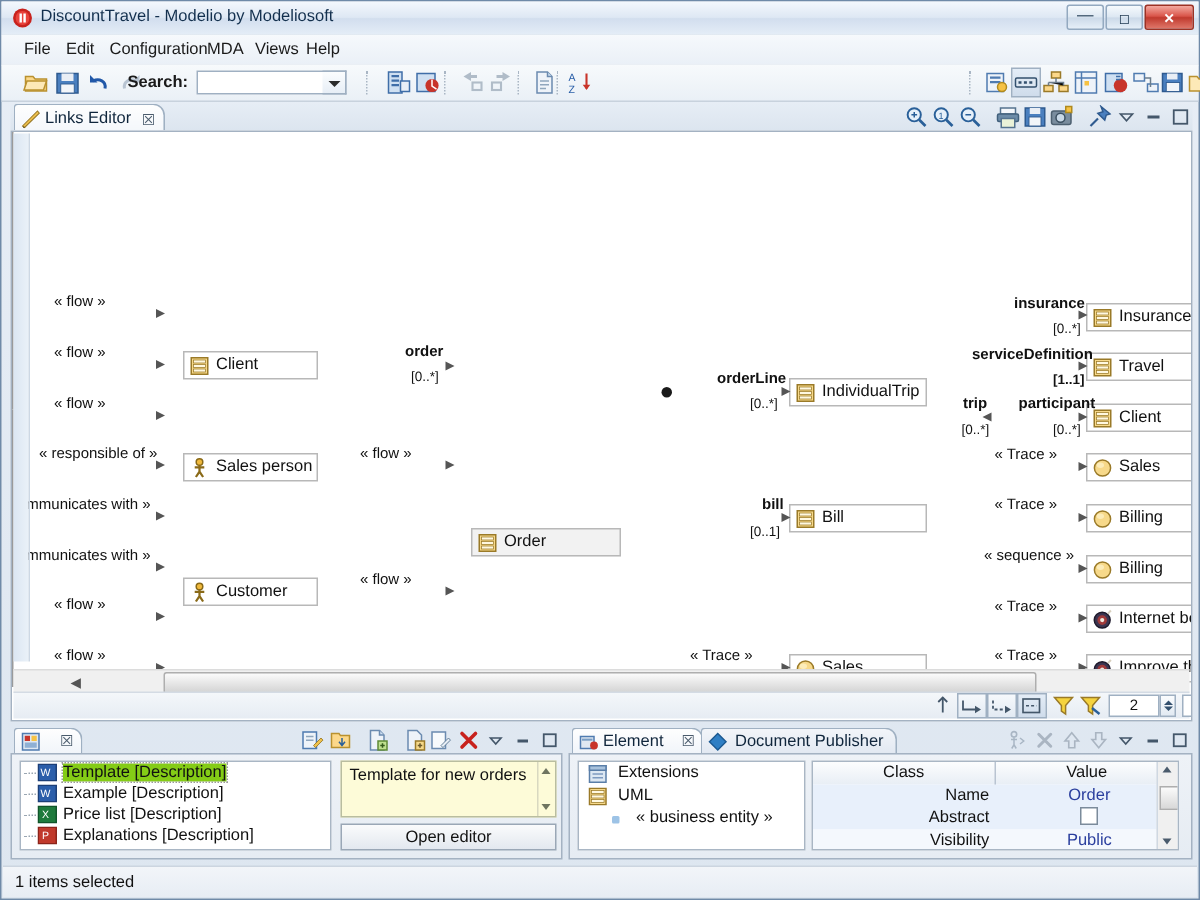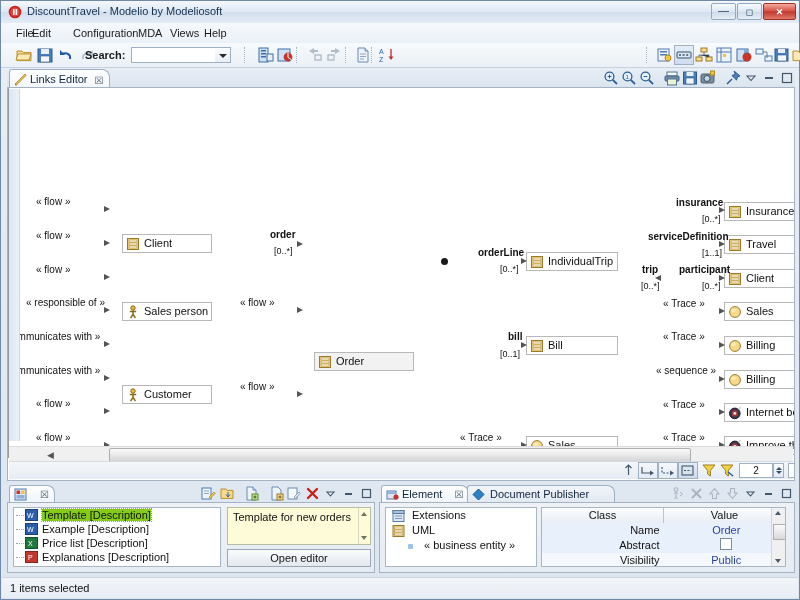--- a/index.html
+++ b/index.html
@@ -225,21 +225,21 @@
           <span class="g">◻</span>
         </div>
       <div class="wbtn close">
           <span class="g">✕</span>
         </div>
     </div>
   </div>
 
   <div class="menubar">
     <div class="mi" style="left:10px">File</div>
-    <div class="mi" style="left:26px">Edit</div>
+    <div class="mi" style="left:38px">Edit</div>
     <div class="mi" style="left:67px">Configuration</div>
     <div class="mi" style="left:132px">MDA</div>
     <div class="mi" style="left:164px">Views</div>
     <div class="mi" style="left:198px">Help</div>
   </div>
 
   <div class="toolbar">
     <div class="tbi" style="left:14px">
       <svg class="icn" viewBox="0 0 18 18">
           <path d="M2 5h5l1.4 1.6H16v8H2z" fill="#fcd88a" stroke="#b9912f"></path>
@@ -564,21 +564,21 @@
           <div class="elbl b" style="left: 671px; top: 176px;">participant</div>
           <div class="elbl" style="left: 655px; top: 210px;">« Trace »</div>
           <div class="elbl" style="left: 655px; top: 243px;">« Trace »</div>
           <div class="elbl" style="left: 648px; top: 277px;">« sequence »</div>
           <div class="elbl" style="left: 655px; top: 311px;">« Trace »</div>
           <div class="elbl" style="left: 655px; top: 344px;">« Trace »</div>
           <div class="mult" style="left: 266px; top: 158px;">[0..*]</div>
           <div class="mult" style="left: 492px; top: 176px;">[0..*]</div>
           <div class="mult" style="left: 492px; top: 261px;">[0..1]</div>
           <div class="mult" style="left: 694px; top: 126px;">[0..*]</div>
-          <div class="mult" style="left: 694px; top: 160px;">[1..1]</div>
+          <div class="mult" style="left: 694px; top: 160px; font-weight: bold;">[1..1]</div>
           <div class="mult" style="left: 633px; top: 193px;">[0..*]</div>
           <div class="mult" style="left: 694px; top: 193px;">[0..*]</div>
           <div class="arw" style="left: 96px; top: 118px;"></div>
           <div class="arw" style="left: 96px; top: 152px;"></div>
           <div class="arw" style="left: 96px; top: 186px;"></div>
           <div class="arw" style="left: 96px; top: 219px;"></div>
           <div class="arw" style="left: 96px; top: 253px;"></div>
           <div class="arw" style="left: 96px; top: 287px;"></div>
           <div class="arw" style="left: 96px; top: 320px;"></div>
           <div class="arw" style="left: 96px; top: 354px;"></div>
@@ -756,21 +756,21 @@
         <span class="pico">
           <svg class="icn" viewBox="0 0 13 13">
               <rect x="1" y="3" width="9" height="8" fill="#dfe8f2" stroke="#4f7bb0"></rect>
               <rect x="2" y="4.4" width="7" height="1.4" fill="#7a9ec4"></rect>
               <circle cx="10" cy="9" r="2.6" fill="#c8342a"></circle>
             </svg>
         </span>
         <span>Element</span>
         <span class="px">☒</span>
       </div>
-      <div class="ptab inactive" style="left:88px;padding:0 25px 0 22px">
+      <div class="ptab inactive" style="left:88px;padding:0 8px 0 22px">
         <span class="pico">
           <svg class="icn" viewBox="0 0 13 13">
               <path d="M6.5 1 12 6.5 6.5 12 1 6.5z" fill="#2f7fc4" stroke="#1c5a92"></path>
             </svg>
         </span>
         <span>Document Publisher</span>
       </div>
       <div class="ptools">
         <span class="pi">
           <svg class="icn" viewBox="0 0 15 15">

